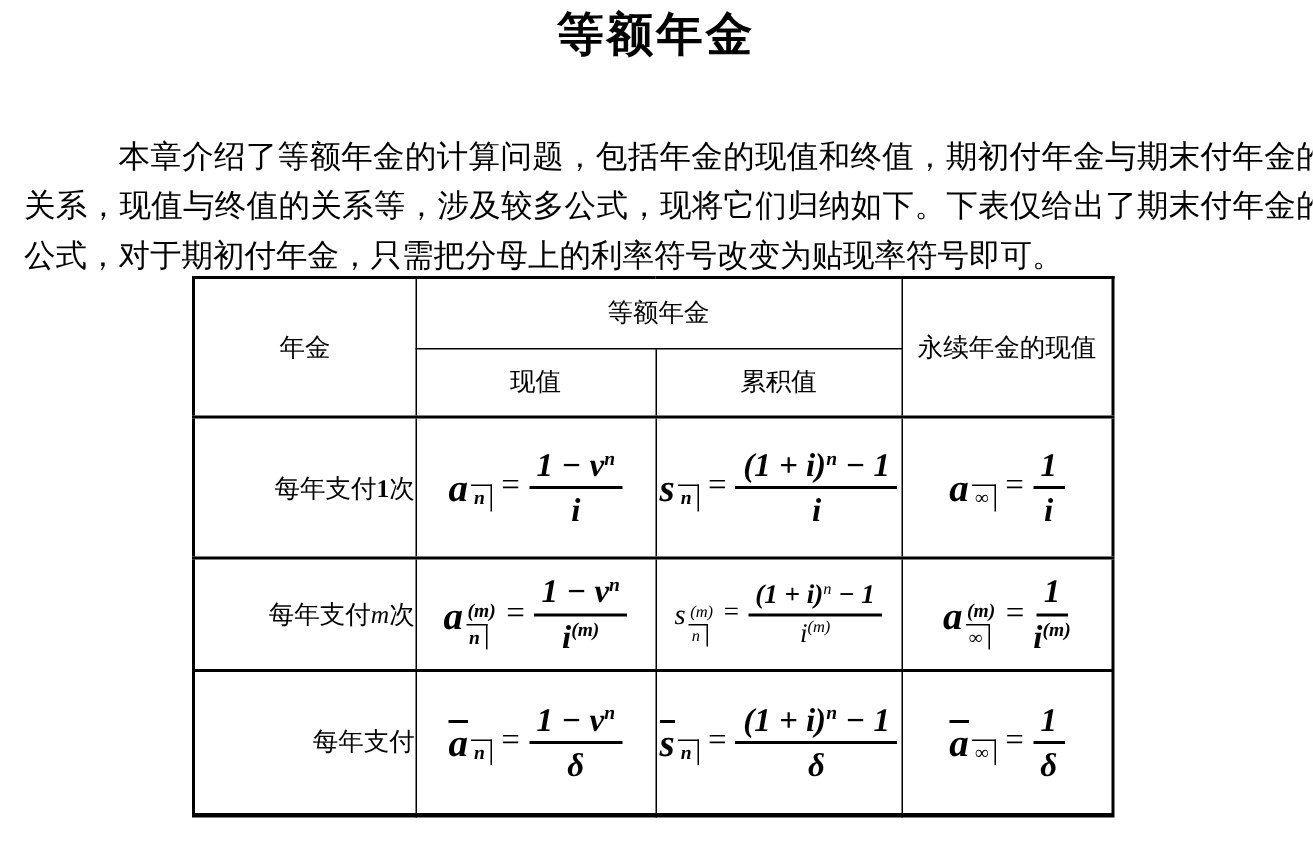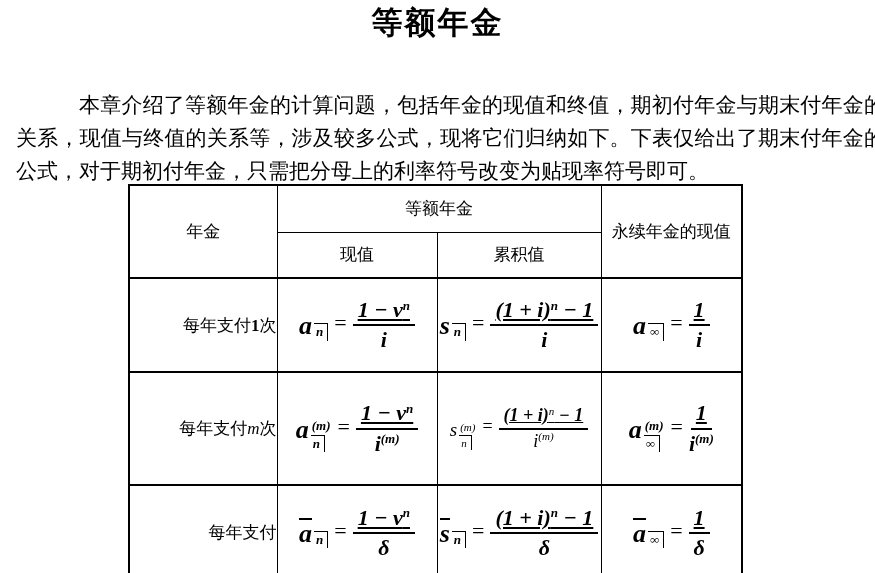--- a/index.html
+++ b/index.html
@@ -50,21 +50,21 @@
   }
   .fsup{font-size:13px;line-height:1.1;padding:0 1px 1px 1px;}
   .fsup:empty{display:none;}
   .fsub{
     font-size:13px;line-height:1.1;
     border-top:1px solid #000;border-right:1px solid #000;
     padding:1px 4px 1px 2px;
   }
   .feq{margin:0 6px;font-style:normal;font-weight:normal;transform:translateY(-2px);}
   .frac{display:inline-flex;flex-direction:column;align-items:center;}
-  .fnum{border-bottom:2px solid #000;padding:0 5px 2px;line-height:1.1;text-decoration:underline;}
+  .fnum{border-bottom:2px solid #000;padding:0 5px 2px;line-height:1.1;}
   .fden{padding-top:2px;line-height:1.1;}
   .ssup{font-size:13px;position:relative;top:-0.55em;font-weight:bold;}
   .ssup:empty{display:none;}
   
   .f-sm{font-size:18px;font-weight:normal;}
   .f-sm .fbase{font-size:19px;}
   .f-sm .fsup,.f-sm .fsub{font-size:11px;}
   .f-sm .ssup{font-size:11px;font-weight:normal;}
   .f-sm .fnum{font-weight:bold;}
 </style>
@@ -137,21 +137,21 @@
             </span>
         <span class="feq">=</span>
         <span class="frac">
               <span class="fnum"><span>1</span><span></span></span>
               <span class="fden"><span>i</span></span>
             </span>
       </div>
     </td>
   </tr>
 
-  <tr class="datarow" style="height:113px">
+  <tr class="datarow" style="height:75px">
     <td>
       <div class="rlabel"><span>每年支付</span><span class="lvar" data-vstyle="italic">m</span><span>次</span></div>
     </td>
     <td class="c2">
       <div class="formula">
         <span class="lhs">
               <span class="fbase" data-barred="false">a</span>
               <span class="fscripts">
                 <span class="fsup">(m)</span>
                 <span class="fsub">n</span>

